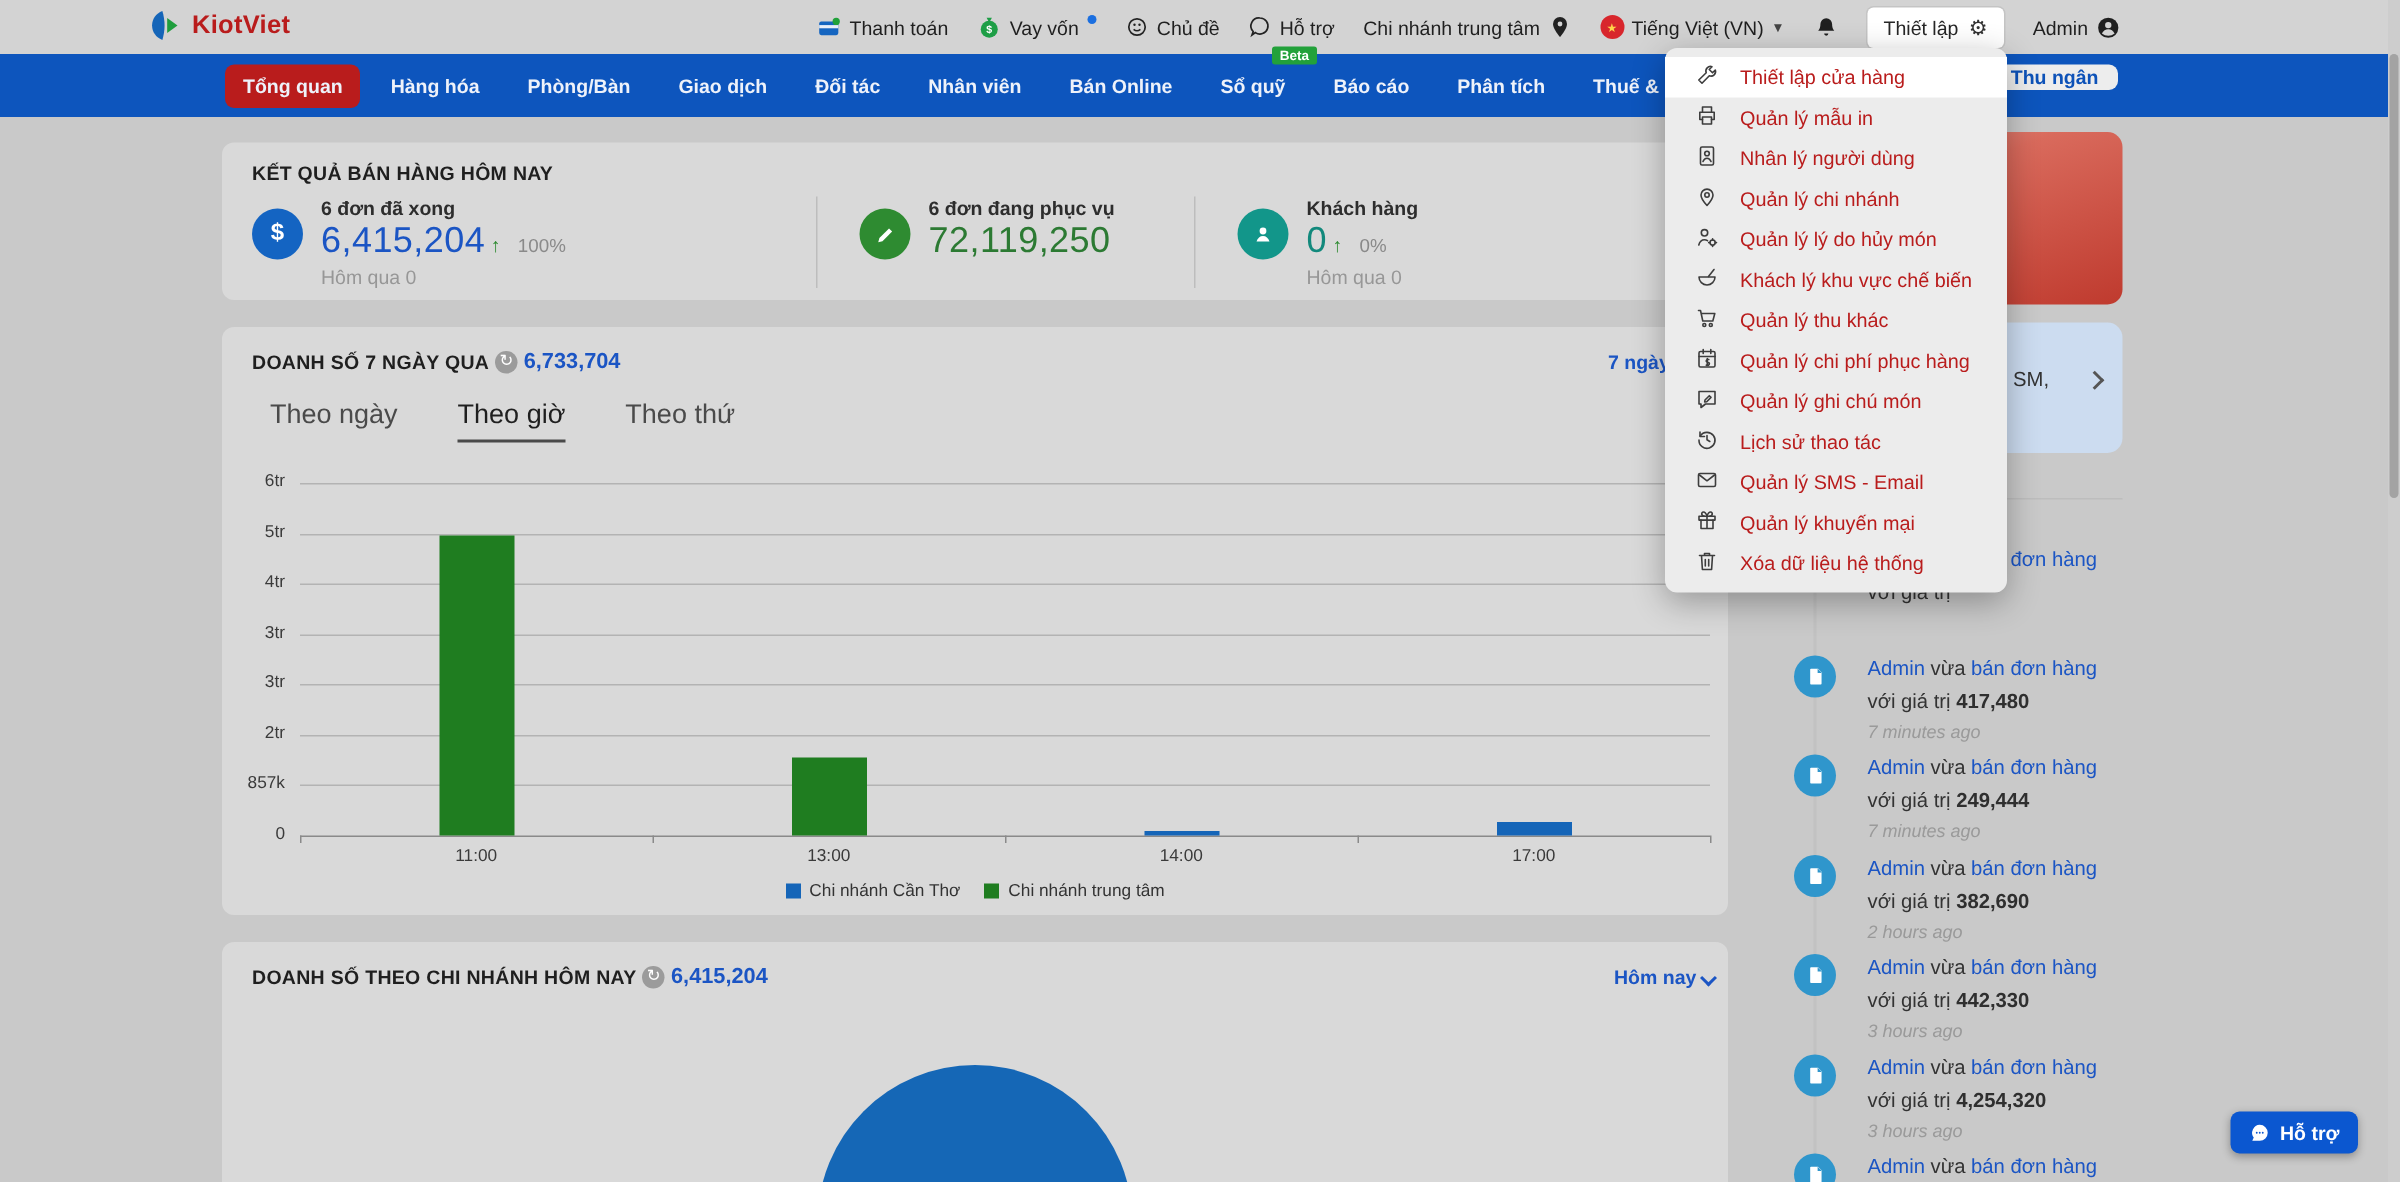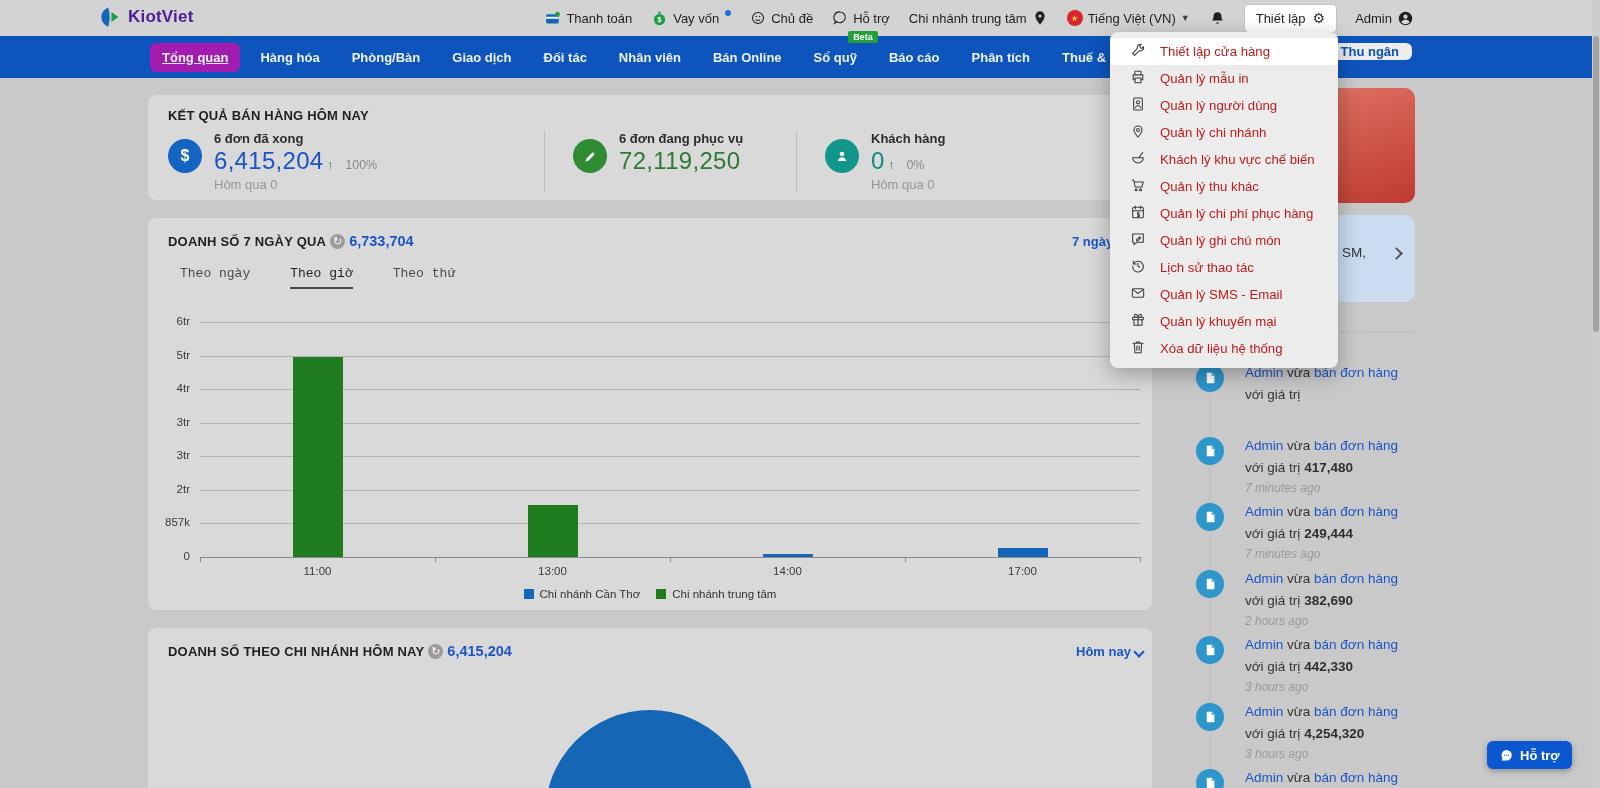--- a/index.html
+++ b/index.html
@@ -2,35 +2,35 @@
 <html><head>
 <meta charset="utf-8">
 <style>
   * { margin:0; padding:0; box-sizing:border-box; }
   body { font-family:"Liberation Sans", sans-serif; background:#9a9a9a; }
   .screen { position:relative; width:1600px; height:788px; background:#c9c9c9; overflow:hidden; font-size:13px; color:#262626; }
 
   
   .topbar { position:absolute; left:0; top:0; width:1600px; height:36px; background:#d3d3d3; z-index:20; }
   .brand { position:absolute; left:100px; top:6px; display:flex; align-items:center; gap:6px; }
-  .brand-text { font-size:17px; font-weight:bold; color:#4c1d95; letter-spacing:.2px; }
+  .brand-text { font-size:17px; font-weight:bold; color:#b91c1c; letter-spacing:.2px; }
   .tb-links { position:absolute; right:186px; top:0; height:36px; display:flex; align-items:center; gap:19px; }
   .tb-item { display:flex; align-items:center; gap:5px; color:#1f1f1f; cursor:pointer; position:relative; white-space:nowrap; }
   .beta-badge { position:absolute; left:16px; top:21px; background:#22a13a; color:#fff; font-size:9px; font-weight:bold; padding:1px 5px; border-radius:2px; z-index:30; }
   .dot-notif { width:6px; height:6px; border-radius:50%; background:#1b6fe0; margin:-10px 0 0 1px; }
   .flag { width:16px; height:16px; border-radius:50%; background:#d8262c; display:inline-flex; align-items:center; justify-content:center; color:#ffd24a; font-size:8px; }
   .caret { font-size:9px; color:#444; }
   .settings-btn { background:#ffffff; border-radius:4px; padding:6px 11px; display:flex; align-items:center; gap:7px; box-shadow:0 0 0 1px rgba(0,0,0,.07); }
   .gear { font-size:14px; color:#333; line-height:1; }
 
   
   .navbar { position:absolute; left:0; top:36px; width:1600px; height:42px; background:#0d55bd; z-index:10; }
   .nav-tabs { position:absolute; left:150px; top:0; height:42px; display:flex; align-items:center; gap:8px; }
   .nav-tab { color:#eef2fa; font-weight:bold; font-size:13px; padding:7px 12px; border-radius:6px; white-space:nowrap; cursor:pointer; }
-  .nav-tab.active { background:#a21caf;text-decoration:underline; }
+  .nav-tab.active { background:#b91c1c; }
   .cashier-btn { position:absolute; right:188px; top:7px; height:17px; background:#ededed; border-radius:6px; color:#0d52b8; font-weight:bold; display:flex; align-items:center; gap:7px; padding:0 13px; cursor:pointer; }
 
   
   .menu { position:absolute; left:1110px; top:32px; width:228px; background:#ececec; border-radius:8px; box-shadow:0 6px 22px rgba(0,0,0,.3); z-index:50; padding:6px 0; }
   .menu-item { height:27px; display:flex; align-items:center; gap:14px; padding:0 0 0 20px; cursor:pointer; color:#b91c1c; font-size:13.2px; }
   .menu-item.hl { background:#ffffff; }
   .menu-item svg { flex:0 0 16px; }
 
   
   .card { position:absolute; left:148px; width:1004px; background:#d9d9d9; border-radius:8px; }
@@ -46,21 +46,21 @@
   .stat-col.c3 { border-left:1px solid #bdbdbd; padding-left:28px; }
   .stat-ico { width:34px; height:34px; border-radius:50%; margin-top:8px; display:flex; align-items:center; justify-content:center; color:#fff; font-weight:bold; font-size:16px; flex:0 0 34px; }
   .stat-label { font-weight:bold; font-size:13px; color:#2d2d2d; margin-bottom:1px; }
   .stat-value { font-size:24px; letter-spacing:.3px; }
   .stat-change { font-size:12.5px; color:#8a8a8a; margin-left:8px; }
   .up-arrow { color:#2e8b31; font-weight:bold; font-size:13px; }
   .stat-compare { font-size:13px; color:#979797; margin-top:2px; }
 
   
   .chart-tabs { position:absolute; left:32px; top:48px; display:flex; gap:40px; }
-  .chart-tab { color:#4a4a4a; font-size:13px; padding-bottom:6px; cursor:pointer;font-family:Liberation Mono, monospace; }
+  .chart-tab { color:#4a4a4a; font-size:18px; padding-bottom:6px; cursor:pointer; }
   .chart-tab.active { color:#1f1f1f; border-bottom:2px solid #4a4a4a; }
 
   
   .plot { position:absolute; left:52px; top:104px; width:940px; height:235px; }
   .gridline { position:absolute; left:0; width:940px; height:1px; background:#b3b3b3; }
   .gridline.axisline { background:#8a8a8a; }
   .ytick { position:absolute; right:950px; width:52px; text-align:right; font-size:11.5px; color:#3a3a3a; }
   .xtick { position:absolute; top:243px; width:80px; text-align:center; font-size:11.5px; color:#3a3a3a; }
   .xtickmark { position:absolute; top:235px; width:1px; height:5px; background:#8a8a8a; }
   .bar { position:absolute; width:50px; }
@@ -417,28 +417,37 @@
             <rect x="7.5" y="13.5" width="9" height="7"></rect>
           </svg></span>
         <span>Quản lý mẫu in</span>
       </div>
       <div class="menu-item">
         <span><svg width="16" height="16" viewBox="0 0 24 24" fill="none" stroke="#3d3d3d" stroke-width="1.6" stroke-linecap="round" stroke-linejoin="round">
             <rect x="5.5" y="3" width="13" height="18" rx="1.5"></rect>
             <circle cx="12" cy="9.5" r="2.3"></circle>
             <path d="M8 17.5c.8-2.2 2.3-3.3 4-3.3s3.2 1.1 4 3.3"></path>
           </svg></span>
-        <span>Quản lý người dùng</span>
+        <span>Nhân lý người dùng</span>
       </div>
       <div class="menu-item">
         <span><svg width="16" height="16" viewBox="0 0 24 24" fill="none" stroke="#3d3d3d" stroke-width="1.6" stroke-linecap="round" stroke-linejoin="round">
             <path d="M12 21c-4-4.2-6-7.6-6-10.4a6 6 0 0 1 12 0C18 13.4 16 16.8 12 21z"></path>
             <circle cx="12" cy="10.5" r="2.2"></circle>
           </svg></span>
         <span>Quản lý chi nhánh</span>
+      </div>
+      <div class="menu-item">
+        <span><svg width="16" height="16" viewBox="0 0 24 24" fill="none" stroke="#3d3d3d" stroke-width="1.6" stroke-linecap="round" stroke-linejoin="round">
+            <circle cx="9.5" cy="7.8" r="3.2"></circle>
+            <path d="M3.8 20c.9-3.4 3.1-5.2 5.7-5.2 1.1 0 2.1.3 3 .9"></path>
+            <circle cx="17.6" cy="17.6" r="2.6"></circle>
+            <path d="M17.6 13.7v1.2M17.6 20.3v1.2M13.7 17.6h1.2M20.3 17.6h1.2"></path>
+          </svg></span>
+        <span>Quản lý lý do hủy món</span>
       </div>
       <div class="menu-item">
         <span><svg width="16" height="16" viewBox="0 0 24 24" fill="none" stroke="#3d3d3d" stroke-width="1.6" stroke-linecap="round" stroke-linejoin="round">
             <path d="M4 11.5h16a8 8 0 0 1-16 0z"></path>
             <path d="m13.5 11 5.5-7"></path>
           </svg></span>
         <span>Khách lý khu vực chế biến</span>
       </div>
       <div class="menu-item">
         <span><svg width="16" height="16" viewBox="0 0 24 24" fill="none" stroke="#3d3d3d" stroke-width="1.6" stroke-linecap="round" stroke-linejoin="round">

